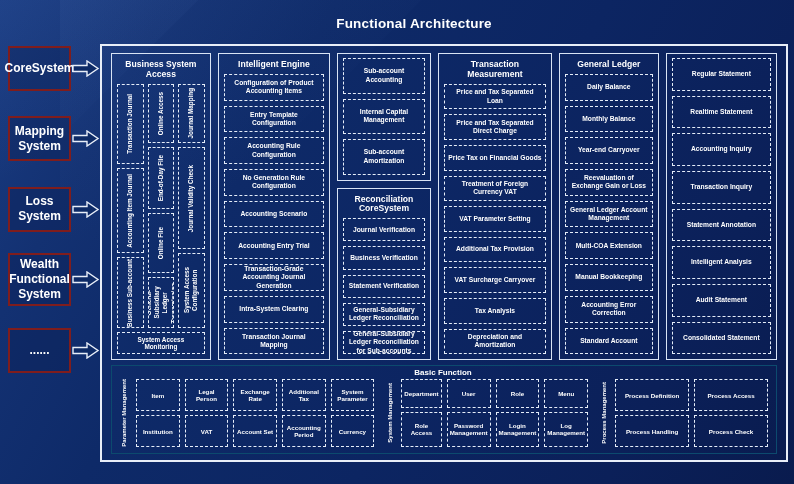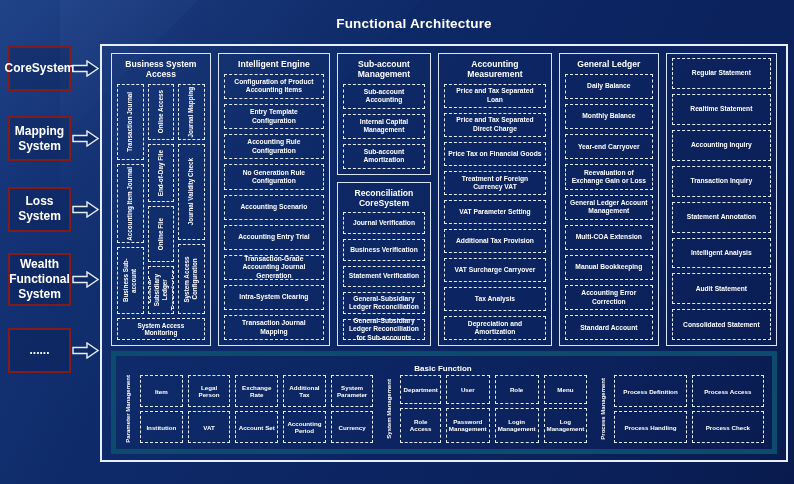--- a/index.html
+++ b/index.html
@@ -57,21 +57,21 @@
   .bsa-colC > div:nth-of-type(1){flex:75;} .bsa-colC > div:nth-of-type(2){flex:130;} .bsa-colC > div:nth-of-type(3){flex:95;}
   .bsa-footer { flex:0 0 22px; margin-top:4px; border:1px dashed #e5edf9;
     display:flex; align-items:center; justify-content:center; text-align:center;
     font-size:6.4px; font-weight:600; line-height:1.15; padding:0 6px; }
 
   
   .stack { display:flex; flex-direction:column; gap:7px; min-height:0; }
   .stack .col-panel { min-height:0; }
 
   
-  .bf-panel { flex:0 0 77px; border:5px solid #0c4a6e; padding:8px 8px 6px 6px;
+  .bf-panel { flex:0 0 77px; border:1px solid #0c4a6e; padding:2px 8px 6px 6px;
     display:flex; flex-direction:column; }
   .bf-title { text-align:center; font-size:8px; font-weight:bold; flex:0 0 11px; }
   .bf-body { flex:1; display:flex; gap:9px; align-items:stretch; min-height:0; }
   .bf-group { display:flex; gap:4px; min-height:0; }
   .bf-label { flex:0 0 14px; display:flex; align-items:center; justify-content:center; }
   .bf-label span { writing-mode:vertical-rl; transform:rotate(180deg);
     font-size:6px; font-weight:bold; line-height:1.2; text-align:center; }
   .bf-grid { flex:1; display:grid; gap:4px 5px; min-height:0; }
   .grid5 { grid-template-columns:repeat(5,1fr); }
   .grid4 { grid-template-columns:repeat(4,1fr); }
@@ -210,21 +210,20 @@
             <span>Intra-System Clearing</span>
           </div>
           <div class="item-box">
             <span>Transaction Journal Mapping</span>
           </div>
         </div>
     </div>
 
     <div class="stack" style="flex:1.06; display:flex;">
       <div class="col-panel" style="flex:0.72">
-        <div class="col-title">Sub-account Management</div>
         <div class="col-items">
 
         <div class="item-box">
               <span>Sub-account Accounting</span>
             </div>
             <div class="item-box">
               <span>Internal Capital Management</span>
             </div>
             <div class="item-box">
               <span>Sub-account Amortization</span>
@@ -248,21 +247,21 @@
               <span>General-Subsidiary Ledger Reconciliation</span>
             </div>
             <div class="item-box">
               <span>General-Subsidiary Ledger Reconciliation for Sub-accounts</span>
             </div>
           </div>
       </div>
     </div>
 
     <div class="col-panel" style="flex:1.15">
-      <div class="col-title">Accounting Measurement</div>
+      <div class="col-title">Transaction Measurement</div>
       <div class="col-items">
 
       <div class="item-box">
             <span>Price and Tax Separated Loan</span>
           </div>
           <div class="item-box">
             <span>Price and Tax Separated Direct Charge</span>
           </div>
           <div class="item-box">
             <span>Price Tax on Financial Goods</span>

